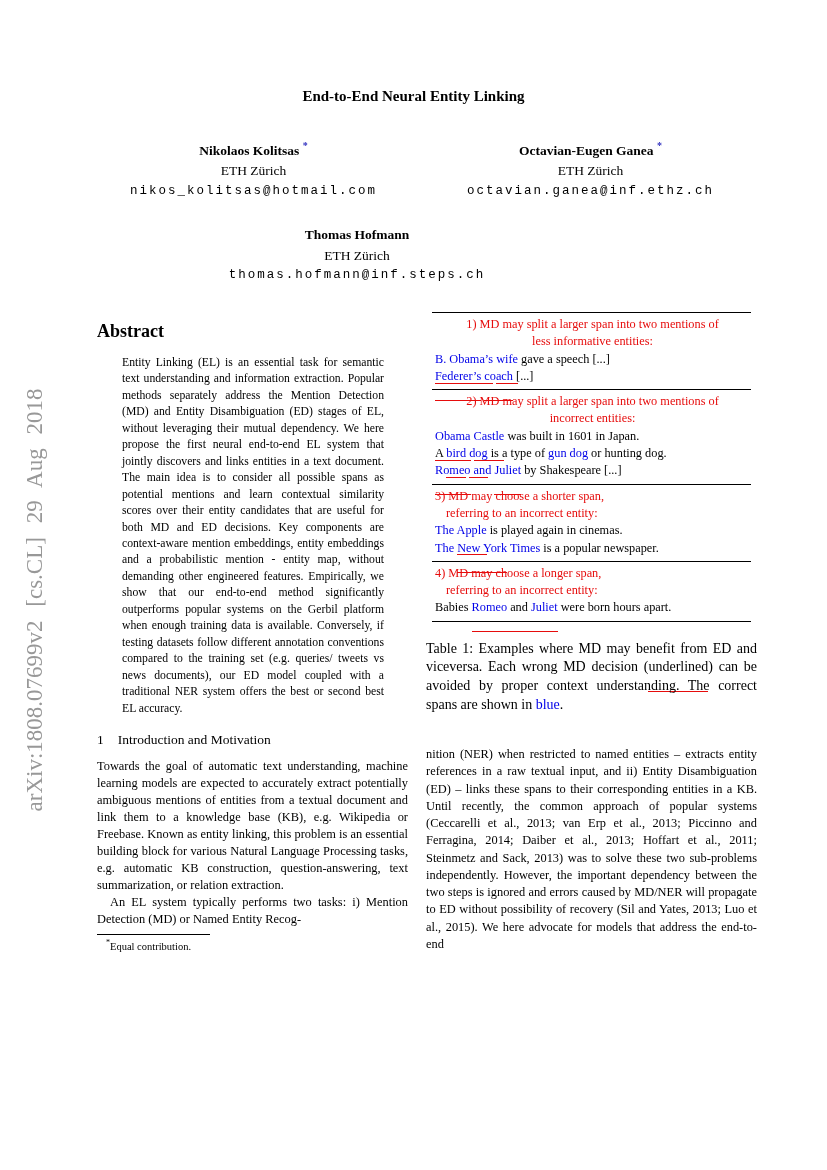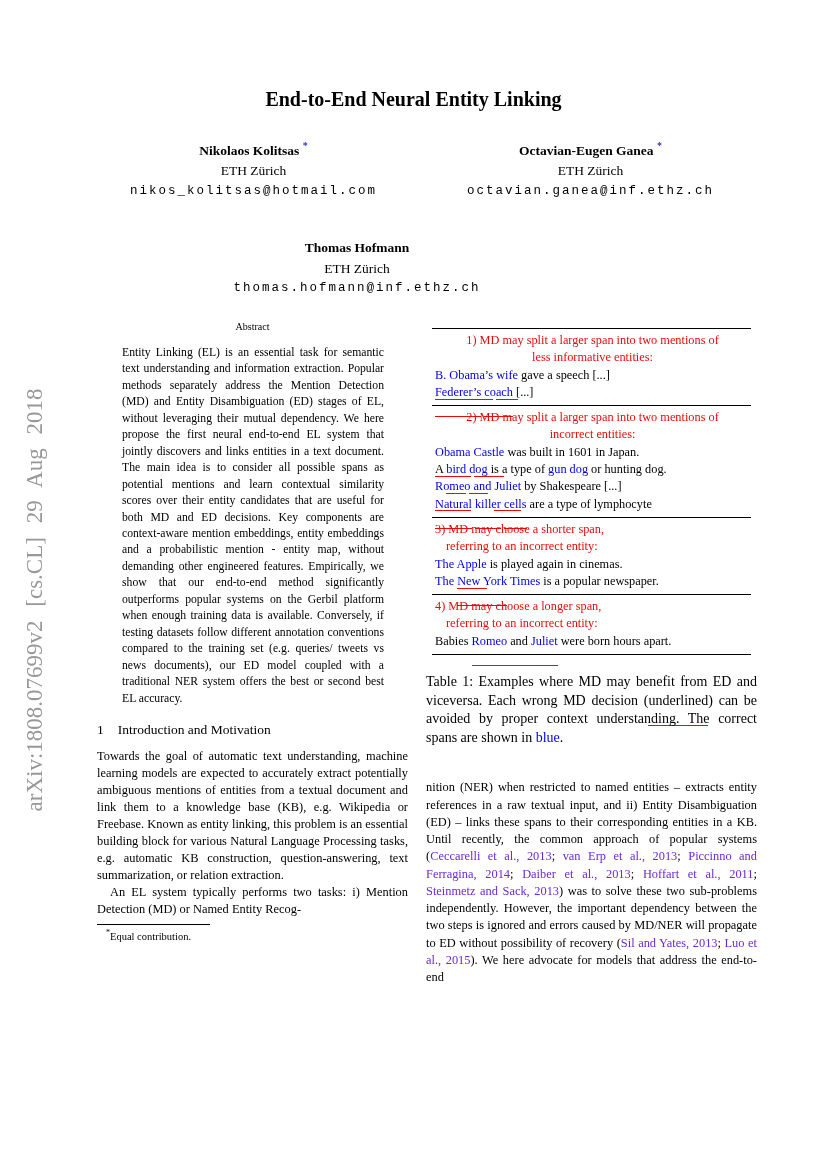--- a/index.html
+++ b/index.html
@@ -4,54 +4,54 @@
 <style>
   html,body{margin:0;padding:0;background:#ffffff;}
   .page{position:relative;width:827px;height:1170px;background:#fff;overflow:hidden;
         font-family:"Liberation Serif",serif;color:#000;}
   
   .arxiv-banner{position:absolute;left:-222px;top:582px;width:514px;height:36px;
         transform:rotate(-90deg);color:#989898;font-size:23px;line-height:36px;
         text-align:center;word-spacing:8px;white-space:nowrap;}
   
   .title{position:absolute;top:88px;left:0;width:827px;text-align:center;
-        font-size:20px;font-weight:bold;}
+        font-size:15px;font-weight:bold;}
   .authors-row{position:absolute;top:140px;left:85px;width:674px;display:flex;}
   .author-col{flex:1;text-align:center;}
-  .author-single{position:absolute;top:240px;left:0;width:714px;text-align:center;}
+  .author-single{position:absolute;top:227px;left:0;width:714px;text-align:center;}
   .author-name{font-size:13.5px;font-weight:bold;margin-bottom:4.5px;}
   .author-mark{color:#2e2ebe;font-size:10px;}
   .author-aff{font-size:13.5px;margin-bottom:4.5px;}
   .author-email{font-family:"Liberation Mono",monospace;font-size:12.5px;
         letter-spacing:2px;white-space:nowrap;}
   
   .col-left{position:absolute;left:97px;top:318px;width:311px;}
-  .col-right{position:absolute;left:426px;top:321px;width:331px;}
-  .abstract-heading{text-align:center;font-size:10px;font-weight:normal;margin:3px 0 13px 0;}
+  .col-right{position:absolute;left:426px;top:305px;width:331px;}
+  .abstract-heading{text-align:left;font-size:18px;font-weight:bold;margin:3px 0 13px 0;}
   .abstract-body{margin:0 24px 0 25px;font-size:11.7px;line-height:16.45px;text-align:justify;}
   .section-heading{margin:15px 0 10px 0;font-size:13.5px;font-weight:normal;}
   .section-number{margin-right:14px;}
   .par{font-size:12.4px;line-height:17px;text-align:justify;margin:0;}
   .par.indent{text-indent:13px;}
   .footnote{margin-top:6px;}
   .footnote-rule{width:113px;border-top:1px solid #000;margin:0 0 3px 0;}
   .footnote-text{font-size:10.5px;padding-left:9px;}
   .footnote-text sup{font-size:8px;}
   
   .md-table{width:319px;margin-left:6px;margin-top:7px;
         border-top:1.3px solid #000;font-size:12.3px;}
   .t-section{border-bottom:1.3px solid #000;padding:3px 1px 4px 3px;line-height:17.3px;}
   .t-head{color:#e60c0c;}
   .t-head.center{text-align:center;}
   .t-head.indent{padding-left:11px;}
   .table-caption{margin-top:18px;font-size:14px;line-height:18.6px;text-align:justify;}
   .body-par{margin-top:32px;font-size:12.4px;line-height:17.25px;text-align:justify;}
   
   .blue{color:#0000e8;}
-  .cite{color:#6d28d9;}
+  .cite{color:#000000;}
   .ul{border-bottom:1.7px solid #e60c0c;padding-bottom:17px;}
 </style>
 </head>
 <body>
 
 <div class="page">
 
   <div class="arxiv-banner">arXiv:1808.07699v2 [cs.CL] 29 Aug 2018</div>
 
   <div class="title">End-to-End Neural Entity Linking</div>
@@ -65,21 +65,21 @@
     <div class="author-col">
       <div class="author-name"><span>Octavian-Eugen Ganea</span> <sup class="author-mark">*</sup></div>
       <div class="author-aff">ETH Zürich</div>
       <div class="author-email">octavian.ganea@inf.ethz.ch</div>
     </div>
   </div>
 
   <div class="author-single">
     <div class="author-name">Thomas Hofmann</div>
     <div class="author-aff">ETH Zürich</div>
-    <div class="author-email">thomas.hofmann@inf.ethz.ch</div>
+    <div class="author-email">thomas.hofmann@inf.steps.ch</div>
   </div>
 
   <div class="col-left">
     <div class="abstract-heading">Abstract</div>
     <div class="abstract-body">Entity Linking (EL) is an essential task for semantic text understanding and information extraction. Popular methods separately address the Mention Detection (MD) and Entity Disambiguation (ED) stages of EL, without leveraging their mutual dependency. We here propose the first neural end-to-end EL system that jointly discovers and links entities in a text document. The main idea is to consider all possible spans as potential mentions and learn contextual similarity scores over their entity candidates that are useful for both MD and ED decisions. Key components are context-aware mention embeddings, entity embeddings and a probabilistic mention - entity map, without demanding other engineered features. Empirically, we show that our end-to-end method significantly outperforms popular systems on the Gerbil platform when enough training data is available. Conversely, if testing datasets follow different annotation conventions compared to the training set (e.g. queries/ tweets vs news documents), our ED model coupled with a traditional NER system offers the best or second best EL accuracy.</div>
     <div class="section-heading">
       <span class="section-number">1</span><span>Introduction and Motivation</span>
     </div>
     <p class="par">Towards the goal of automatic text understanding, machine learning models are expected to accurately extract potentially ambiguous mentions of entities from a textual document and link them to a knowledge base (KB), e.g. Wikipedia or Freebase. Known as entity linking, this problem is an essential building block for various Natural Language Processing tasks, e.g. automatic KB construction, question-answering, text summarization, or relation extraction.</p>
     <p class="par indent">An EL system typically performs two tasks: i) Mention Detection (MD) or Named Entity Recog-</p>
@@ -96,21 +96,20 @@
           <div class="t-head center">less informative entities:</div>
           <div class="t-row"><span class="blue ul">B. Obama’s</span><span> </span><span class="blue ul">wife</span><span> gave a speech [...]</span></div>
           <div class="t-row"><span class="blue ul">Federer’s</span><span> </span><span class="blue ul">coach</span><span> [...]</span></div>
         </div>
         <div class="t-section">
           <div class="t-head center">2) MD may split a larger span into two mentions of</div>
           <div class="t-head center">incorrect entities:</div>
           <div class="t-row"><span class="blue ul">Obama</span><span> </span><span class="blue ul">Castle</span><span> was built in 1601 in Japan.</span></div>
           <div class="t-row"><span>A </span><span class="blue ul">bird</span><span> </span><span class="blue ul">dog</span><span> is a type of </span><span class="blue">gun dog</span><span> or hunting dog.</span></div>
           <div class="t-row"><span class="blue ul">Romeo</span><span> </span><span class="blue">and</span><span> </span><span class="blue ul">Juliet</span><span> by Shakespeare [...]</span></div>
-          <div class="t-row"><span class="blue ul">Natural</span><span> </span><span class="blue ul">killer</span><span> </span><span class="blue ul">cells</span><span> are a type of lymphocyte</span></div>
         </div>
         <div class="t-section">
           <div class="t-head left">3) MD may choose a shorter span,</div>
           <div class="t-head indent">referring to an incorrect entity:</div>
           <div class="t-row"><span class="blue">The</span><span> </span><span class="blue ul">Apple</span><span> is played again in cinemas.</span></div>
           <div class="t-row"><span class="blue">The</span><span> </span><span class="blue ul">New York</span><span> </span><span class="blue">Times</span><span> is a popular newspaper.</span></div>
         </div>
         <div class="t-section">
           <div class="t-head left">4) MD may choose a longer span,</div>
           <div class="t-head indent">referring to an incorrect entity:</div>

